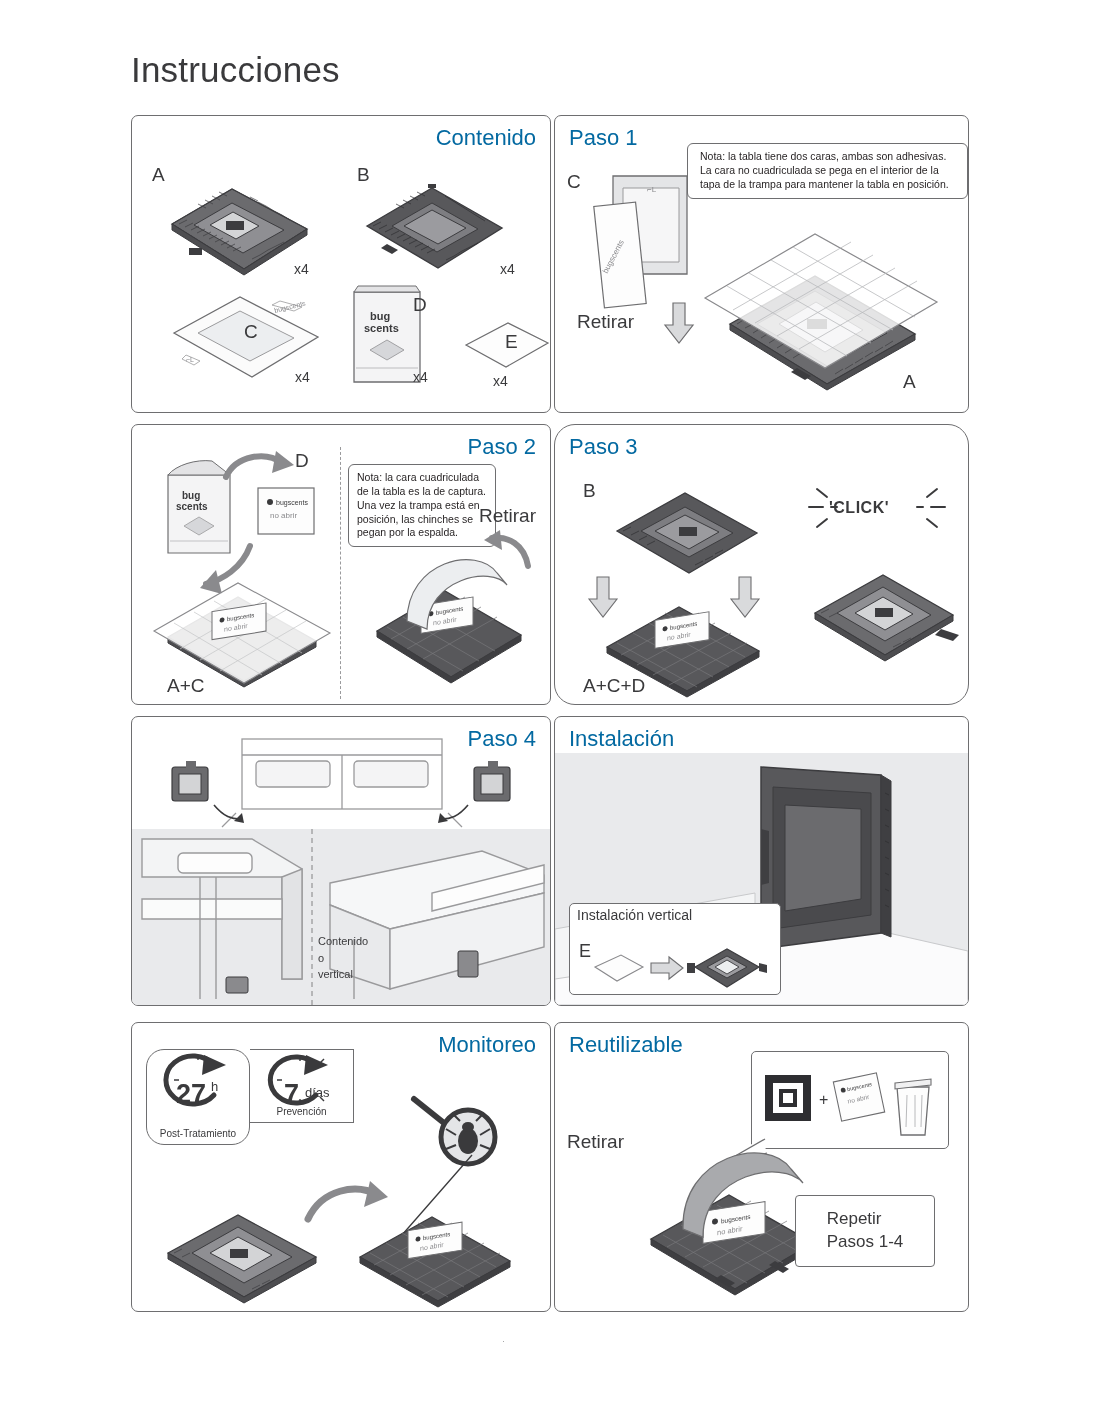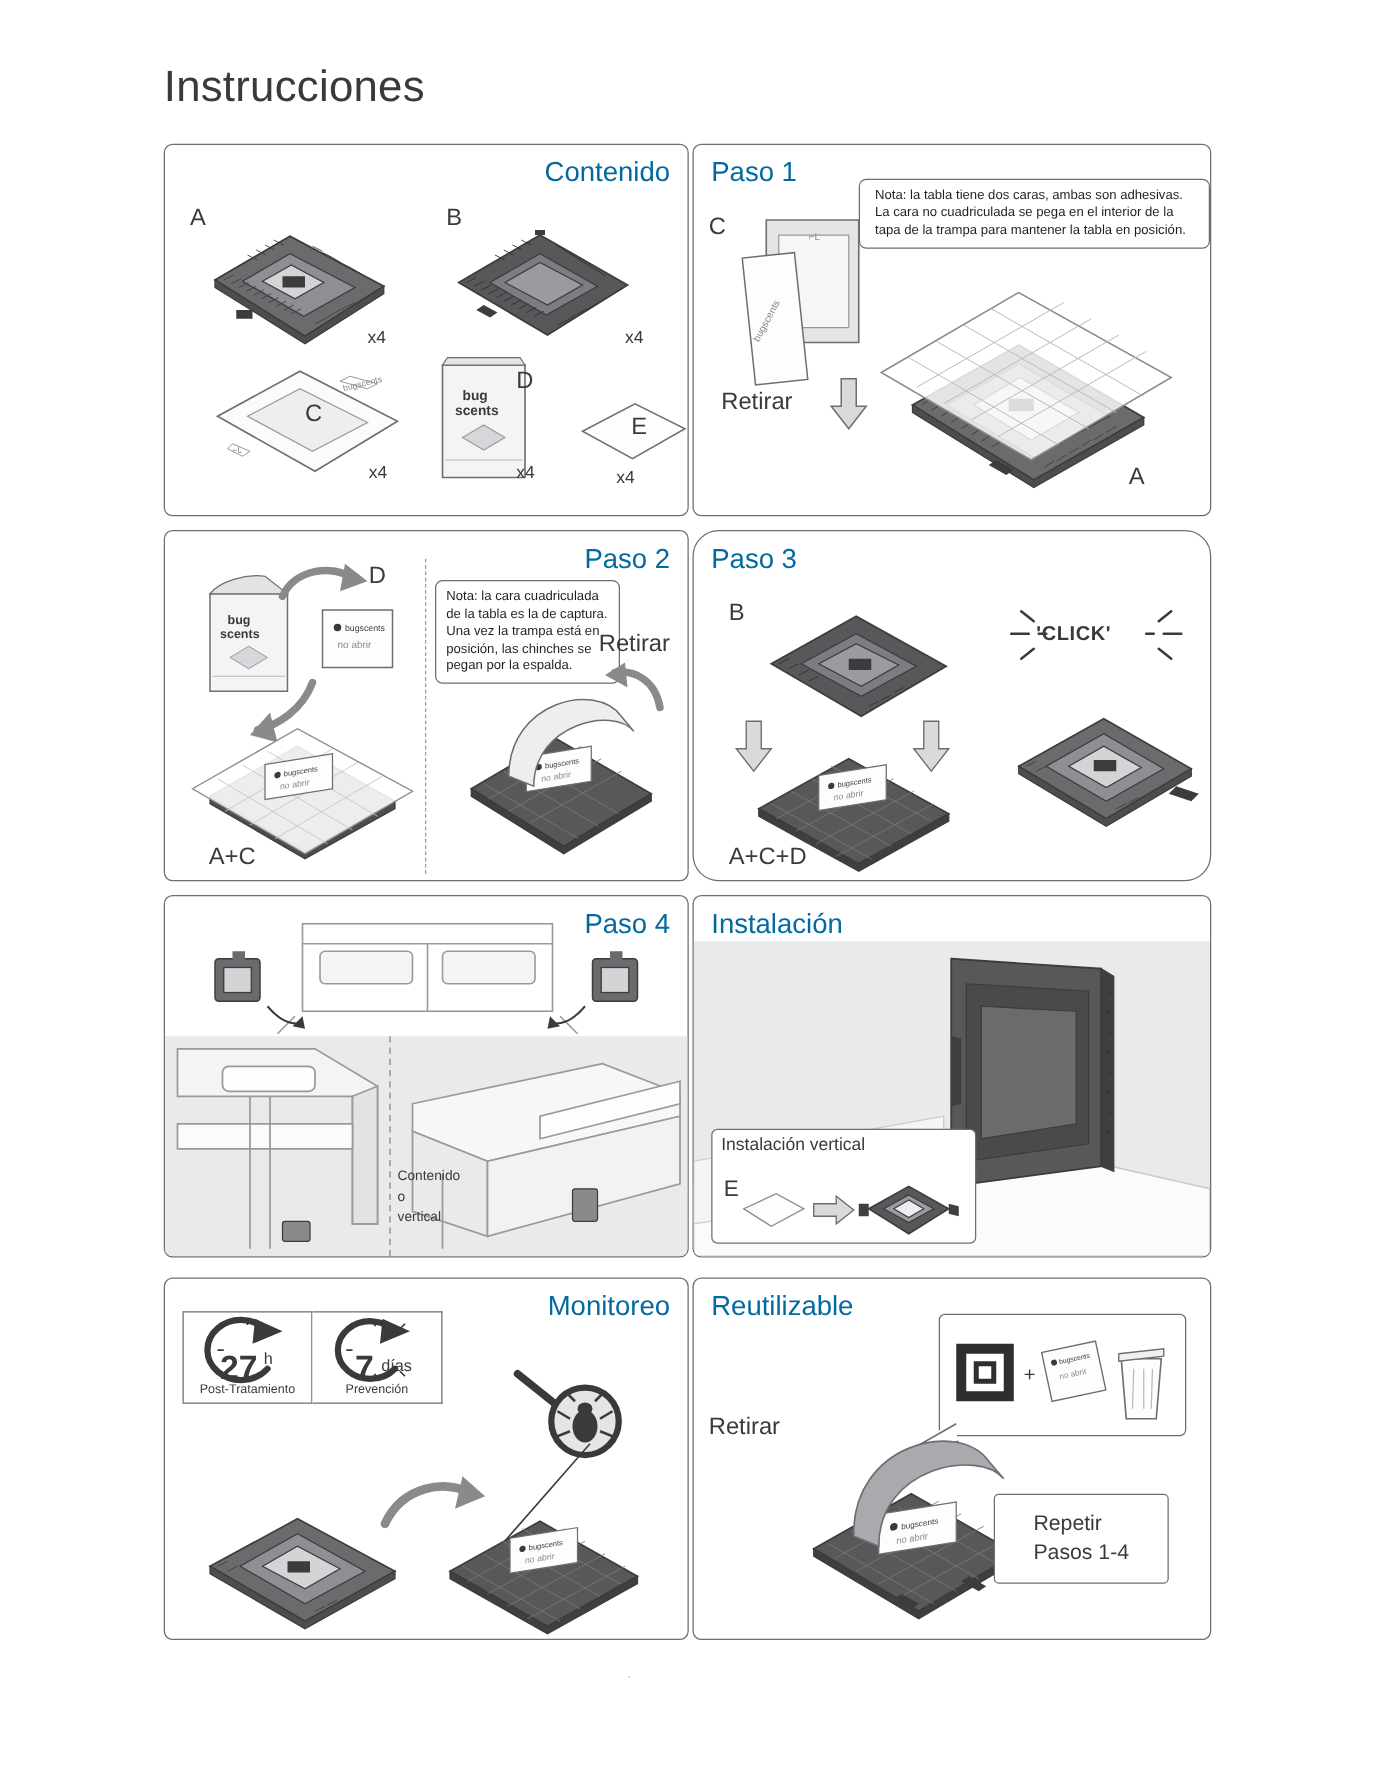--- a/index.html
+++ b/index.html
@@ -625,21 +625,21 @@
           <polygon points="110,24 118,24 118,34 110,34" fill="#3f3f42"></polygon>
           <polygon points="182,24 190,26 190,34 182,32" fill="#3f3f42"></polygon>
         </g>
       </svg>
     </div>
   </div>
 
   <div class="panel" style="left:131px; top:1022px; width:420px; height:290px;">
     <div class="panel-title title-right">Monitoreo</div>
 
-    <div class="monitor-card" style="left:14px; top:26px; width:104px; height:74px;">
+    <div class="monitor-card" style="left:14px; top:26px; width:104px; height:96px;border-radius:18px;">
       <div class="cap">Post-Tratamiento</div>
     </div>
     <div class="hl" style="left:20px; top:26px;">
       <svg width="94" height="62" viewBox="0 0 94 62">
         <g stroke="#3a3a3c" stroke-width="5" fill="none" stroke-linecap="round">
           <path d="M62,16 A27,24 0 1 0 62,46"></path>
         </g>
         <polygon points="52,6 74,16 50,26" fill="#3a3a3c"></polygon>
         <g stroke="#3a3a3c" stroke-width="1.4">
           <line x1="46" y1="6" x2="46" y2="11"></line>

